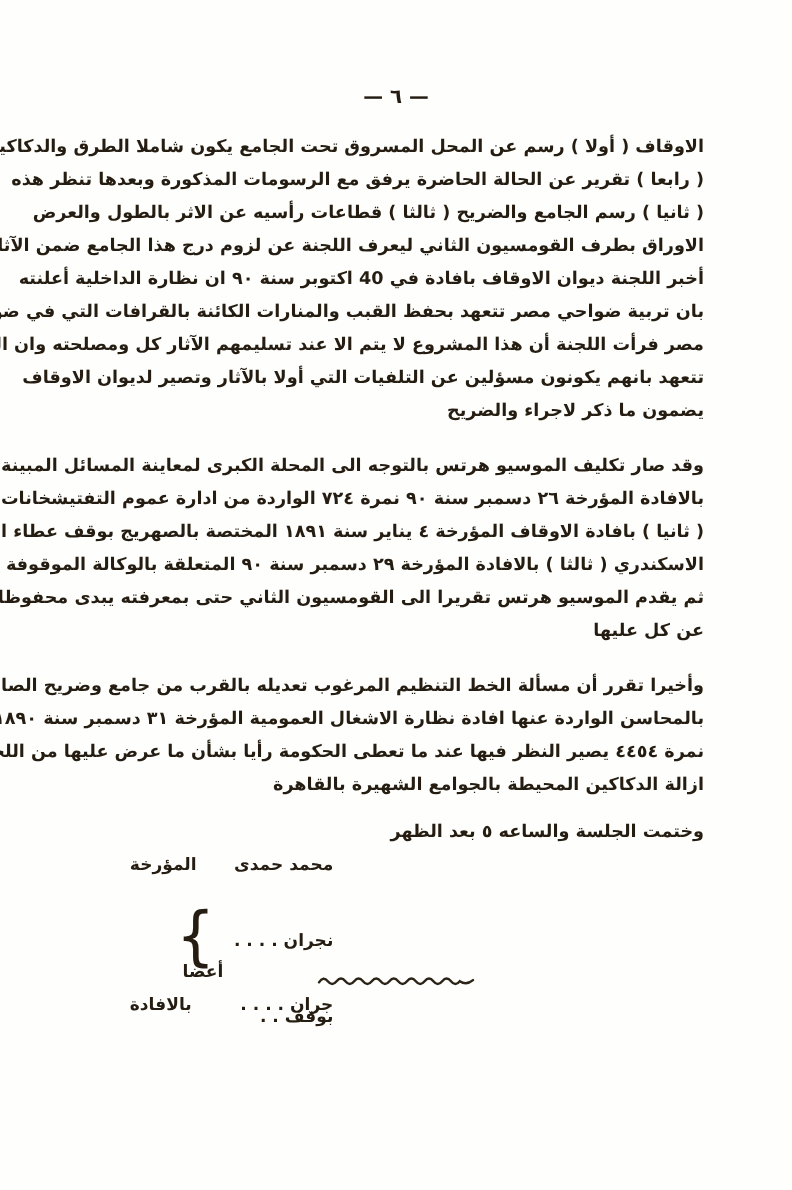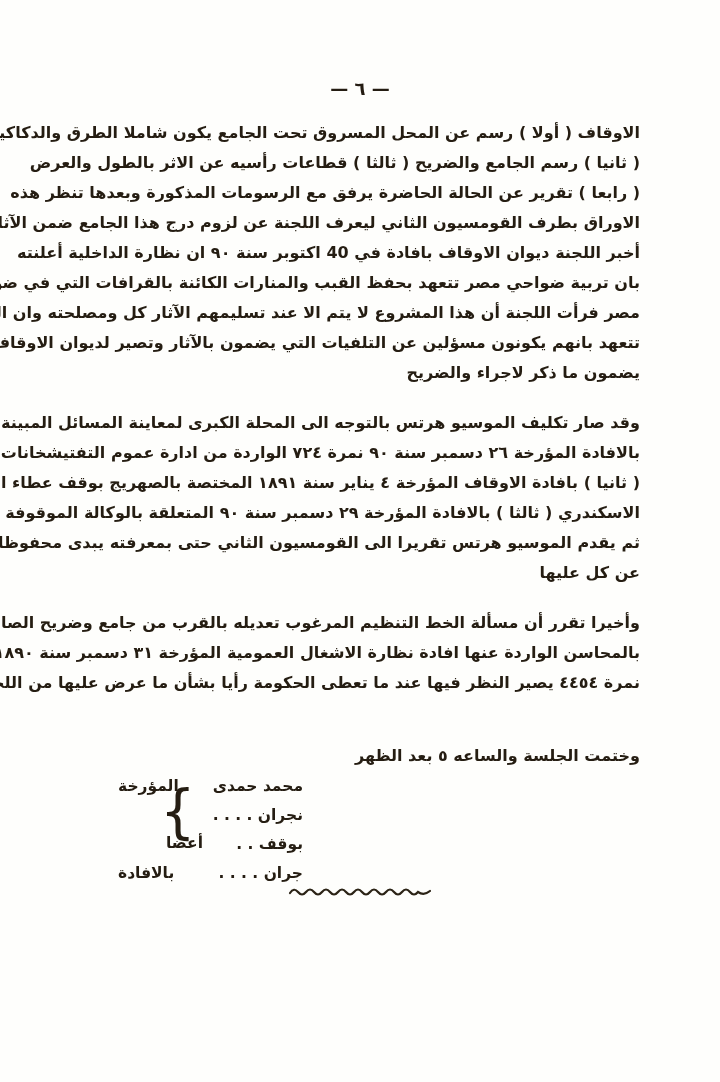--- a/index.html
+++ b/index.html
@@ -82,20 +82,21 @@
     justify-content: space-between;
     align-items: baseline;
     height: 29px;
   }
   .sig-group {
     position: relative;
     height: 58px;
   }
   .sig-group .sig-row {
     justify-content: flex-start;
+    margin-top: 40px;
   }
   .brace {
     position: absolute;
     left: 42px;
     top: -4px;
     font-size: 56px;
     font-weight: normal;
     direction: ltr;
     unicode-bidi: bidi-override;
     transform: scaleY(1.05);
@@ -119,43 +120,44 @@
 <body>
 
 <div class="page">
 
   <div class="pagenum">— ٦ —</div>
 
   <div class="content">
 
     <div class="para">
       <div class="line">الاوقاف ( أولا ) رسم عن المحل المسروق تحت الجامع يكون شاملا الطرق والدكاكين</div>
+      <div class="line">( رابعا ) تقرير عن الحالة الحاضرة يرفق مع الرسومات المذكورة وبعدها تنظر هذه</div>
       <div class="line">( ثانيا ) رسم الجامع والضريح ( ثالثا ) قطاعات رأسيه عن الاثر بالطول والعرض</div>
-      <div class="line">( رابعا ) تقرير عن الحالة الحاضرة يرفق مع الرسومات المذكورة وبعدها تنظر هذه</div>
       <div class="line">الاوراق بطرف القومسيون الثاني ليعرف اللجنة عن لزوم درج هذا الجامع ضمن الآثار</div>
       <div class="line">أخبر اللجنة ديوان الاوقاف بافادة في 40 اكتوبر سنة ٩٠ ان نظارة الداخلية أعلنته</div>
       <div class="line">بان تربية ضواحي مصر تتعهد بحفظ القبب والمنارات الكائنة بالقرافات التي في ضواحي</div>
       <div class="line">مصر فرأت اللجنة أن هذا المشروع لا يتم الا عند تسليمهم الآثار كل ومصلحته وان التربية</div>
-      <div class="line">تتعهد بانهم يكونون مسؤلين عن التلفيات التي يضمون بالآثار وتصير لديوان الاوقاف</div>
+      <div class="line">تتعهد بانهم يكونون مسؤلين عن التلفيات التي أولا بالآثار وتصير لديوان الاوقاف</div>
       <div class="line short">يضمون ما ذكر لاجراء والضريح</div>
     </div>
 
     <div class="para">
       <div class="line">وقد صار تكليف الموسيو هرتس بالتوجه الى المحلة الكبرى لمعاينة المسائل المبينة ( أولا )</div>
       <div class="line">بالافادة المؤرخة ٢٦ دسمبر سنة ٩٠ نمرة ٧٢٤ الواردة من ادارة عموم التفتيشخانات</div>
       <div class="line">( ثانيا ) بافادة الاوقاف المؤرخة ٤ يناير سنة ١٨٩١ المختصة بالصهريج بوقف عطاء الله</div>
       <div class="line">الاسكندري ( ثالثا ) بالافادة المؤرخة ٢٩ دسمبر سنة ٩٠ المتعلقة بالوكالة الموقوفة قنصوه</div>
       <div class="line">ثم يقدم الموسيو هرتس تقريرا الى القومسيون الثاني حتى بمعرفته يبدى محفوظاته اللجنة</div>
       <div class="line short">عن كل عليها</div>
     </div>
 
     <div class="para">
       <div class="line">وأخيرا تقرر أن مسألة الخط التنظيم المرغوب تعديله بالقرب من جامع وضريح الصالح أيوب</div>
       <div class="line">بالمحاسن الواردة عنها افادة نظارة الاشغال العمومية المؤرخة ٣١ دسمبر سنة ١٨٩٠</div>
       <div class="line">نمرة ٤٤٥٤ يصير النظر فيها عند ما تعطى الحكومة رأيا بشأن ما عرض عليها من اللجنة عن</div>
+      <div class="line short">ازالة الدكاكين المحيطة بالجوامع الشهيرة بالقاهرة</div>
     </div>
 
   </div>
 
   <div class="closing">وختمت الجلسة والساعه ٥ بعد الظهر</div>
 
   <div class="signatures">
 
     <div class="sig-row">
       <span>محمد حمدى</span>

